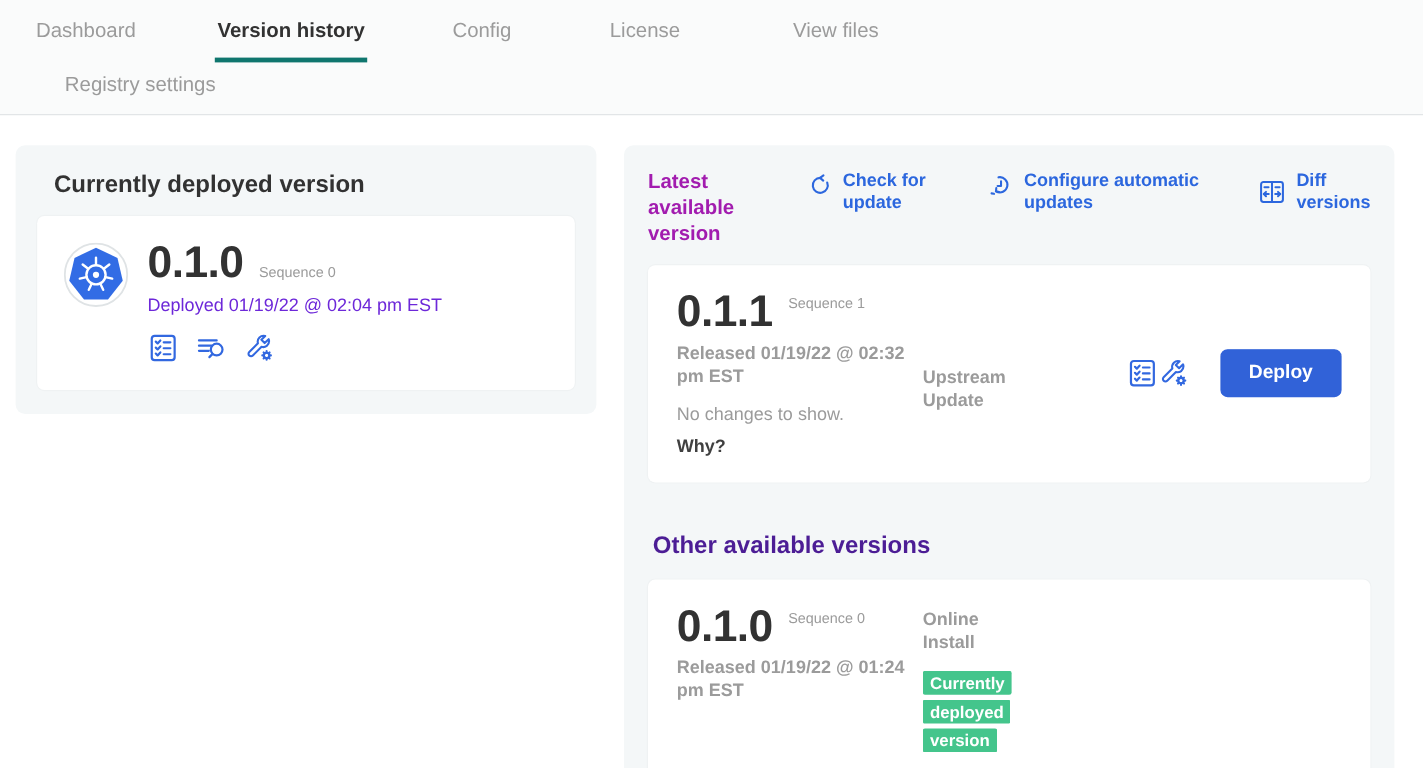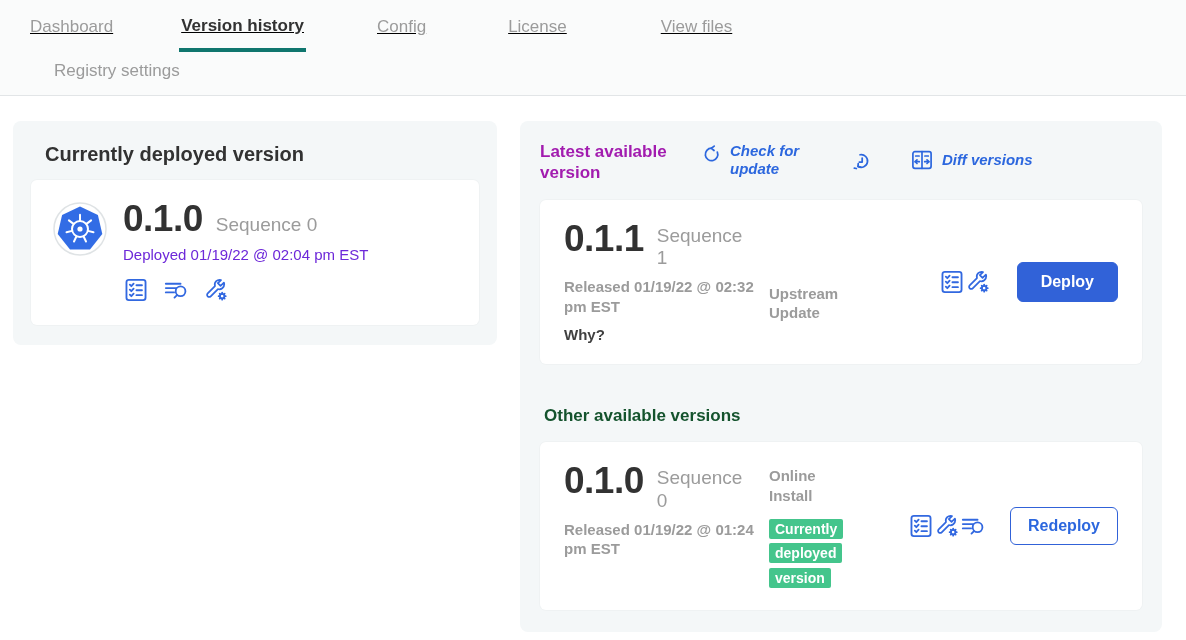--- a/index.html
+++ b/index.html
@@ -1,21 +1,21 @@
 <!DOCTYPE html>
 <html><head>
 <meta charset="utf-8">
 <style>
   * { margin:0; padding:0; box-sizing:border-box; }
   html,body { width:1186px; height:640px; background:#fff; overflow:hidden;
               font-family:"Liberation Sans", sans-serif; -webkit-font-smoothing:antialiased; }
 
   
   .nav { background:#fafbfb; border-bottom:1px solid #e2e5e7; padding:16px 28px 0 28px; }
-  .nav-row1 { display:flex; align-items:flex-end;text-decoration:underline; }
+  .nav-row1 { display:flex; align-items:flex-start; }
   .nav-tab { font-size:17px; font-weight:500; color:#9b9b9b; padding:0 2px 12px 2px;
              cursor:pointer; white-space:nowrap; border-bottom:3px solid transparent; }
   .nav-tab.active { color:#323232; font-weight:600; border-bottom:4px solid #0f766e; }
   .m64{margin-right:64px}.m69{margin-right:69px}.m78{margin-right:78px}.m74{margin-right:74px}.m90{margin-right:90px}
   .nav-row2 { padding:9px 0 14px 24px; }
   .nav-row2 .nav-tab { padding-bottom:0; border-bottom:none; }
 
   
   .main { display:flex; align-items:flex-start; gap:23px; padding:25px 13px 0 13px; }
   .panel { background:#f4f7f8; border-radius:8px; }
@@ -24,32 +24,32 @@
 
   .card { background:#fff; border-radius:6px; box-shadow:0 0 0 1px rgba(0,0,0,0.02); }
 
   
   .left-title { font-size:20px; font-weight:700; color:#323232; margin:0 0 14px 14px; }
   .deployed-card { display:flex; align-items:flex-start; gap:16px; padding:20px 24px 22px 22px; }
   .k8s-badge { width:54px; height:54px; flex:0 0 54px; margin-top:2px; }
 
   .version-row { display:flex; align-items:baseline; }
   .version-number { font-size:37px; font-weight:700; color:#323232; letter-spacing:-0.5px; line-height:1; }
-  .sequence { font-size:19px; font-weight:500; color:#9b9b9b; margin-left:13px; line-height:1.2; }
+  .sequence { font-size:12px; font-weight:500; color:#9b9b9b; margin-left:13px; line-height:1.2; }
   .sequence.wrap { display:inline-block; width:72px; align-self:flex-start; padding-top:5px; }
   .deployed-ts { font-size:15px; color:#6d28d9; font-weight:500; margin-top:9px; }
   .released-ts { font-size:15px; color:#9b9b9b; font-weight:700; margin-top:7px; width:192px; line-height:1.3; }
 
   .icon-row { display:flex; align-items:center; gap:14px; margin-top:14px; }
   .v-icon { width:26px; height:26px; color:#3268e0; cursor:pointer; display:block; }
 
   
   .rp-header { display:flex; align-items:flex-start; }
   .rp-title { font-size:17px; font-weight:700; color:#a21caf; width:136px; line-height:1.25; }
-  .rp-actions { display:flex; align-items:center; gap:37px; margin-left:24px; padding-top:1px;font-style:italic; }
+  .rp-actions { display:flex; align-items:flex-end; gap:37px; margin-left:24px; padding-top:1px; }
   .rp-link { display:flex; align-items:flex-start; gap:8px; color:#2c67de; font-size:15px;
              font-weight:700; line-height:1.2; cursor:pointer; }
   .rp-link .lnk-icon { width:22px; height:22px; flex:0 0 22px; margin-top:1px; }
   .rp-link.center { align-items:center; }
   .rp-link.center .lnk-icon { width:24px; height:24px; flex-basis:24px; margin-top:0; }
   .w82{ width:84px; } .w152{ width:158px; }
 
   
   .ver-card { display:flex; align-items:flex-start; padding:20px 24px; margin-top:16px; }
   .vc-left { width:205px; flex:0 0 205px; }
@@ -64,21 +64,21 @@
 
   .badge-wrap { width:94px; margin-top:12px; line-height:1.62; }
   .deployed-badge { display:inline; background:#44c58c; color:#fff; font-size:14px; font-weight:700;
                     padding:2px 6px; border-radius:2px;
                     -webkit-box-decoration-break:clone; box-decoration-break:clone; }
 
   .btn { font-size:16px; font-weight:700; border-radius:6px; cursor:pointer; font-family:inherit; }
   .btn-primary { background:#3162d8; color:#fff; border:1px solid #3162d8; padding:10px 23px; margin-left:26px; }
   .btn-outline { background:#fff; color:#2c67de; border:1px solid #3162d8; padding:9px 17px; margin-left:24px; }
 
-  .other-heading { font-size:17px; font-weight:700; color:#14532d; margin:42px 0 0 4px; }
+  .other-heading { font-size:20px; font-weight:700; color:#4c1d95; margin:42px 0 0 4px; }
 </style>
 </head>
 <body>
 
 <svg width="0" height="0" style="position:absolute">
   <defs>
     <g id="i-checklist" fill="none" stroke="currentColor" stroke-width="1.7" stroke-linecap="round" stroke-linejoin="round">
       <rect x="3.2" y="2.6" width="17.6" height="18.8" rx="2.2"></rect>
       <path d="M6.3 7.1l1.4 1.4 2.1-2.3"></path>
         <line x1="12.4" y1="7.6" x2="17.5" y2="7.6"></line>
@@ -194,37 +194,39 @@
         <div class="rp-link">
           <svg class="lnk-icon" viewBox="0 0 24 24">
               <use href="#i-refresh"></use>
             </svg>
           <span class="w82">Check for update</span>
         </div>
         <div class="rp-link">
           <svg class="lnk-icon" viewBox="0 0 24 24">
               <use href="#i-schedule"></use>
             </svg>
+          <span class="w152">Configure automatic updates</span>
         </div>
         <div class="rp-link center">
           <svg class="lnk-icon" viewBox="0 0 24 24">
               <use href="#i-diff"></use>
             </svg>
           <span>Diff versions</span>
         </div>
       </div>
     </div>
 
     <div class="card ver-card">
       <div class="vc-left">
         <div class="version-row">
           <span class="version-number">0.1.1</span>
           <span class="sequence wrap">Sequence 1</span>
         </div>
         <div class="released-ts">Released 01/19/22 @ 02:32 pm EST</div>
+        <div class="no-changes">No changes to show.</div>
         <span class="why-link">Why?</span>
       </div>
       <div class="vc-mid pad-top-64">
         <span class="src">Upstream Update</span>
       </div>
       <div class="vc-right">
         <svg class="v-icon" viewBox="0 0 24 24">
             <use href="#i-checklist"></use>
           </svg>
         <svg class="v-icon" viewBox="0 0 24 24">
@@ -243,28 +245,16 @@
           <span class="sequence wrap">Sequence 0</span>
         </div>
         <div class="released-ts">Released 01/19/22 @ 01:24 pm EST</div>
       </div>
       <div class="vc-mid pad-top-4">
         <span class="src">Online Install</span>
         <div class="badge-wrap">
           <span class="deployed-badge">Currently deployed version</span>
         </div>
       </div>
-      <div class="vc-right">
-        <svg class="v-icon" viewBox="0 0 24 24">
-            <use href="#i-checklist"></use>
-          </svg>
-        <svg class="v-icon" viewBox="0 0 24 24">
-            <use href="#i-wrench"></use>
-          </svg>
-        <svg class="v-icon" viewBox="0 0 24 24">
-            <use href="#i-logs"></use>
-          </svg>
-        <button class="btn btn-outline">Redeploy</button>
-      </div>
     </div>
 
   </div>
 </div>
 
 </body></html>

